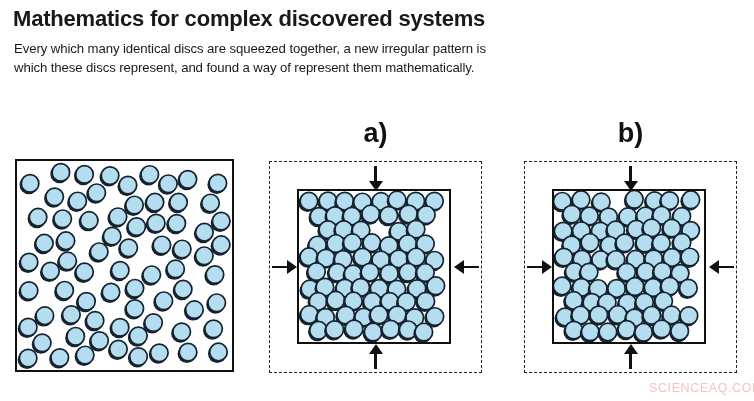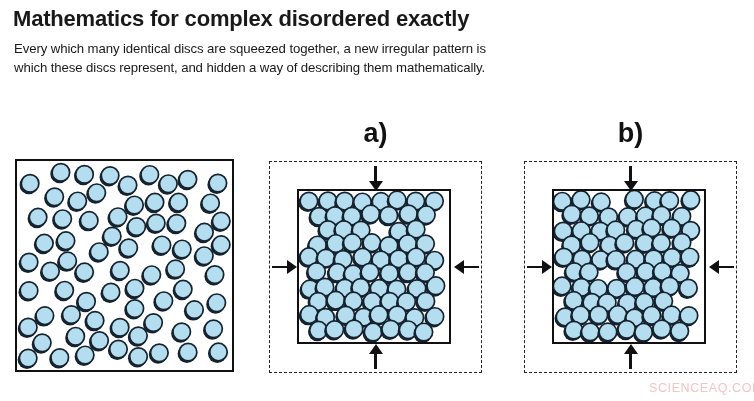--- a/index.html
+++ b/index.html
@@ -38,25 +38,25 @@
   .arrow-left::before{top:5.9px;right:0;width:16px;height:2.2px;background:#111;}
   .arrow-left::after{top:0;right:15px;border-top:7px solid transparent;border-bottom:7px solid transparent;border-right:10px solid #111;}
 
   .watermark{position:absolute;left:649px;top:381px;font-size:12.5px;letter-spacing:0.6px;color:#f2c5c5;}
 </style>
 </head>
 <body>
 
 <div class="canvas">
 
-  <div class="title">Mathematics for complex disordered exactly</div>
+  <div class="title">Mathematics for complex discovered systems</div>
 
   <div class="desc">
     <div>Every which many identical discs are squeezed together, a new irregular pattern is</div>
-    <div>which these discs represent, and hidden a way of describing them mathematically.</div>
+    <div>which these discs represent, and found a way of represent them mathematically.</div>
   </div>
 
   <div class="loose-box">
     <svg viewBox="0 0 213 207">
         <circle cx="11.7426307041198" cy="23.799452605843545" r="9.2" fill="#16222e"></circle>
         <circle cx="12.9426307041198" cy="22.199452605843543" r="8.7" fill="#b4def0" stroke="#16222e" stroke-width="1.7"></circle>
         <circle cx="196.67550244051964" cy="142.03972778022288" r="9.2" fill="#16222e"></circle>
         <circle cx="197.87550244051963" cy="140.43972778022288" r="8.7" fill="#b4def0" stroke="#16222e" stroke-width="1.7"></circle>
         <circle cx="109.40891345078126" cy="87.56482530236244" r="9.2" fill="#16222e"></circle>
         <circle cx="110.60891345078126" cy="85.96482530236244" r="8.7" fill="#b4def0" stroke="#16222e" stroke-width="1.7"></circle>

